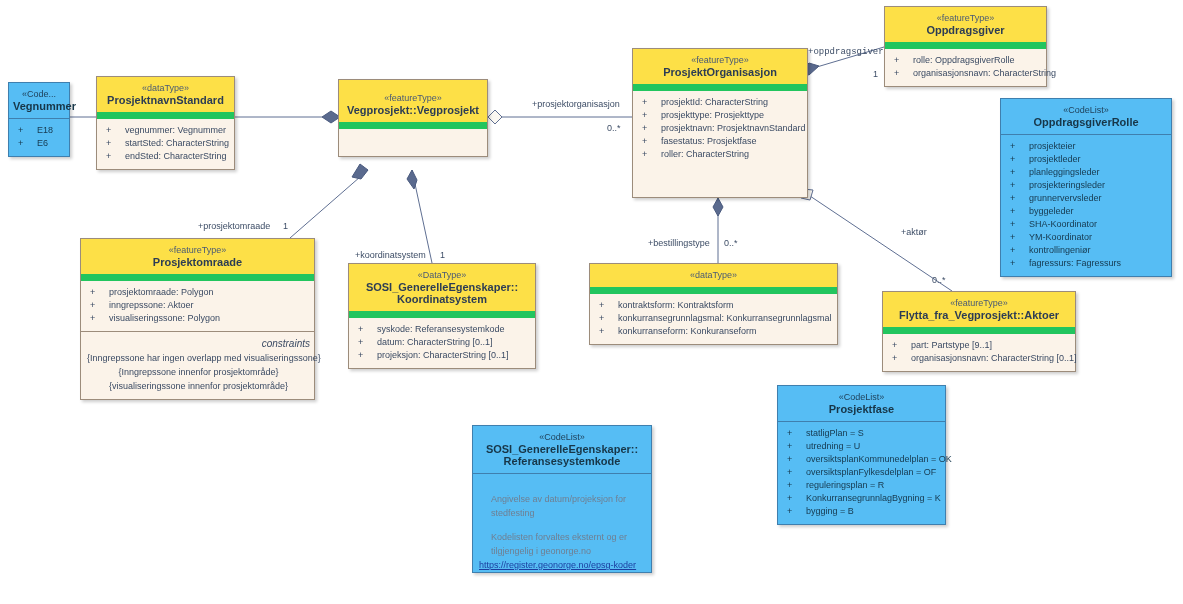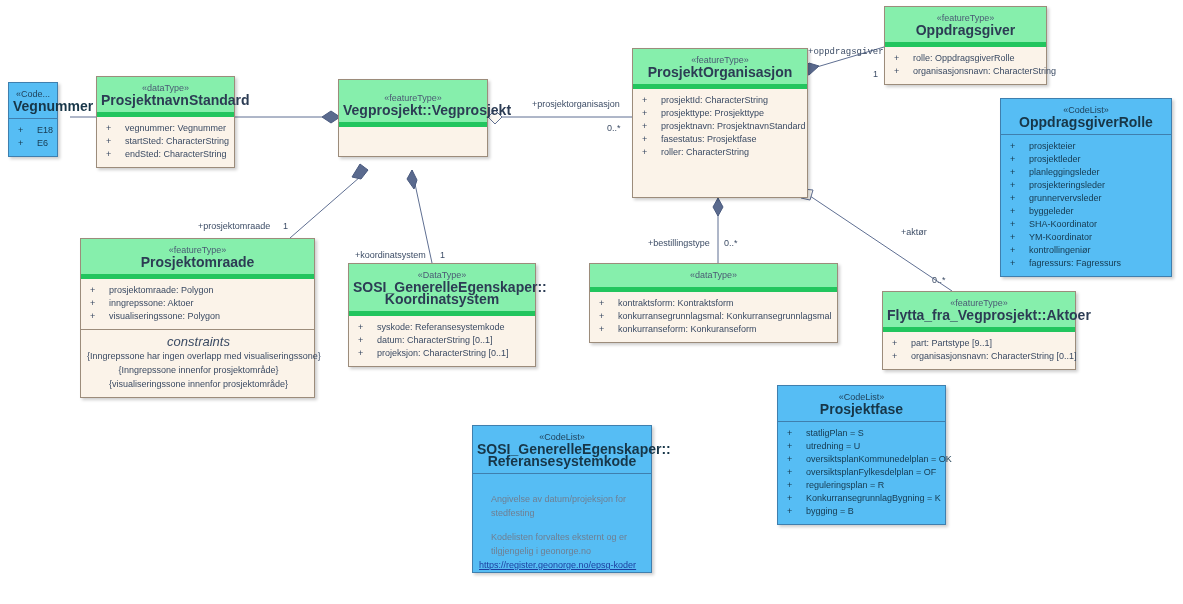--- a/index.html
+++ b/index.html
@@ -25,48 +25,48 @@
     background: #fbf2e8;
   }
   .node.cream { background: #fbf3e9; border-color: #9c8c7b; }
   .node.blue  { background: #56bdf4; border-color: #3f7fae; }
 
   .hdr {
     padding: 5px 4px 6px 4px;
     text-align: center;
     line-height: 12px;
   }
-  .node.cream .hdr { background: #86efac; border-bottom: 5px solid #22c55e; }
+  .node.cream .hdr { background: #fde047; border-bottom: 7px solid #22c55e; }
   .node.blue  .hdr { background: #56bdf4; border-bottom: 1px solid #3f7fae; }
   .stereo { font-size: 9px; color: #4a5a74; display: block; }
   .node.blue .stereo { color: #20445e; }
-  .cname { font-size: 14px; font-weight: bold; color: #2c3c54; display: block; }
+  .cname { font-size: 11px; font-weight: bold; color: #2c3c54; display: block; }
   .node.blue .cname { color: #173648; }
   .cname .ln { display: block; }
 
   .compart {
     padding: 5px 4px 6px 6px;
   }
   .compart + .compart { border-top: 1px solid #9c8c7b; }
   .node.blue .compart { border-top-color: #3f7fae; }
 
   .attr {
     display: flex;
     line-height: 13px;
     white-space: nowrap;
     font-size: 9px;
     color: #3a4a63;
   }
   .node.blue .attr { color: #16394f; }
   .attr .vis { width: 19px; flex: 0 0 19px; text-align: left; padding-left: 3px; }
 
   .ctitle {
-    text-align: center;
+    text-align: right;
     font-style: italic;
-    font-size: 13px;
+    font-size: 10px;
     line-height: 14px;
     color: #3a4a63;
   }
   .cline {
     text-align: center;
     font-size: 9px;
     line-height: 14px;
     color: #3a4a63;
     white-space: nowrap;
   }
@@ -123,21 +123,21 @@
       <polygon points="718,198 723,207 718,216 713,207"></polygon>
       <polygon points="96,117 105,111 114,117 105,123"></polygon>
     </g>
     <g fill="#fbf8f2" stroke="#5f6f92" stroke-width="1">
 
       <polygon points="488,117 495,110 502,117 495,124"></polygon>
       <polygon points="803,189 813,190 810,200 801,198"></polygon>
     </g>
   </svg>
 
-  <div class="node blue" style="left:8px; top:82px; width:50px;">
+  <div class="node blue" style="left:8px; top:82px; width:62px;">
     <div class="hdr">
       <span class="stereo">«Code...</span>
       <span class="cname">
         <span class="ln">Vegnummer</span>
       </span>
     </div>
     <div class="compart">
       <div class="attr">
         <span class="vis">+</span>
         <span>E18</span>

